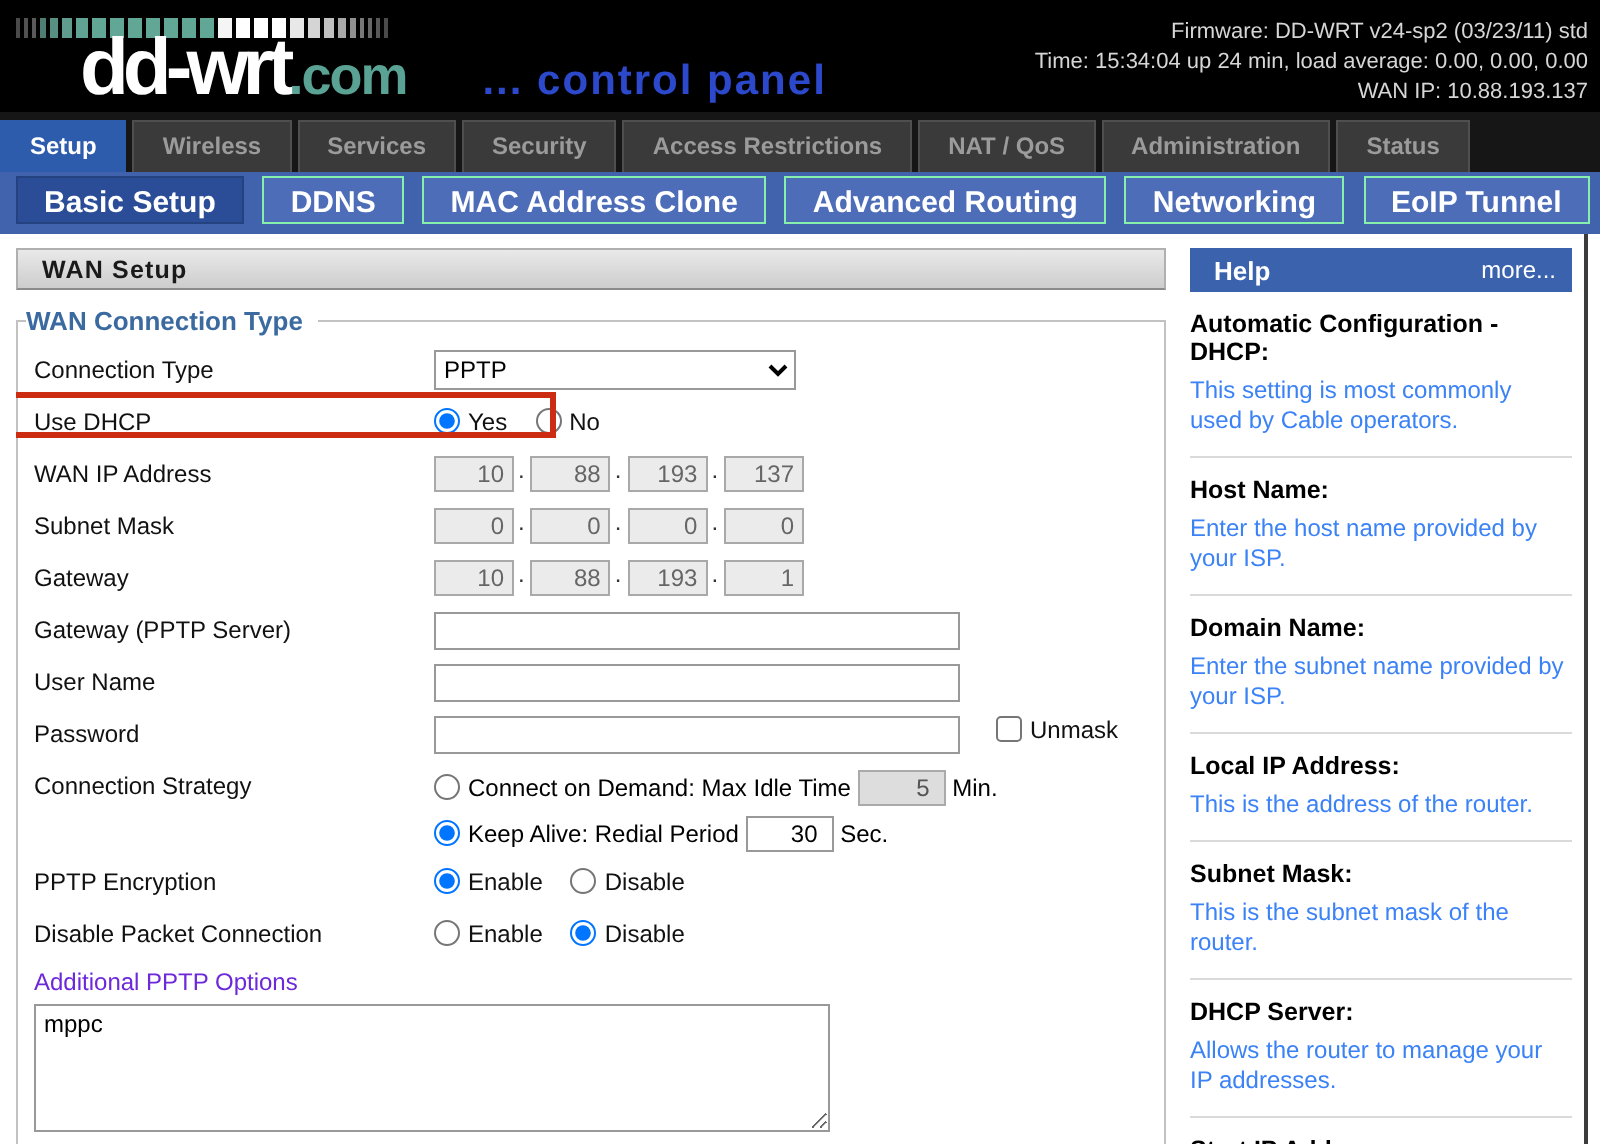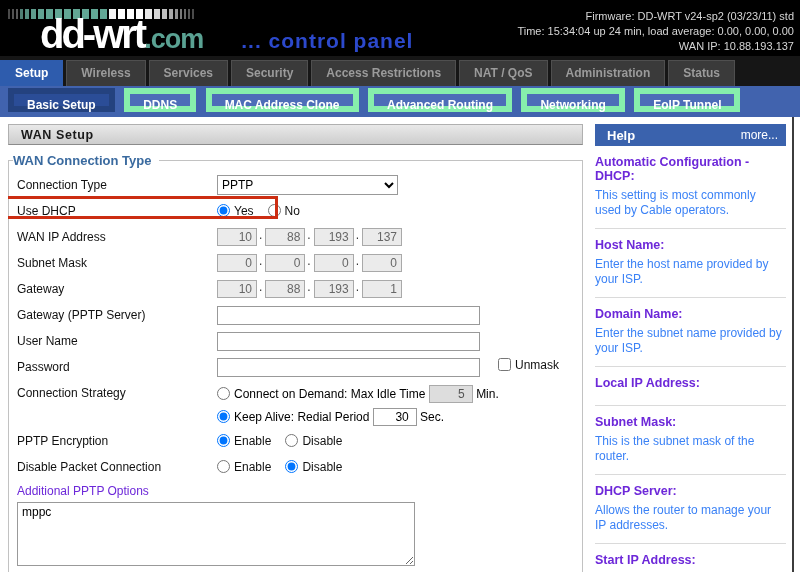--- a/index.html
+++ b/index.html
@@ -22,22 +22,22 @@
   .nav { position:relative; width:800px; height:30px; background:#161616;
          display:flex; align-items:flex-end; }
   .tab { height:26px; padding:5px 14px 0 14px; margin-right:3px; background:#3a3a3a;
          border:1px solid #4f4f4f; border-bottom:none; color:#9b9b9b;
          font-size:12px; font-weight:bold; cursor:pointer; }
   .tab.active { background:#2e5cad; border-color:#2e5cad; color:#fff; }
 
   
   .subnav { position:relative; width:800px; height:31px; background:#4163ae; padding:2px 0 0 8px; }
   .stab { display:inline-block; height:24px; padding:4px 13px 0 13px; margin-right:5px;
-          background:#4d6db8; border:6px solid #86efac; color:#fff;
-          font-size:12px; font-weight:bold; cursor:pointer; }
+          background:#4d6db8; border:1px solid #86efac; color:#fff;
+          font-size:15px; font-weight:bold; cursor:pointer; }
   .stab.active { background:#2b4d97; border-color:#24427f; }
 
   
   .main-col { position:absolute; left:8px; top:117px; width:575px; bottom:0; overflow:hidden; }
   .help-col { position:absolute; left:595px; top:117px; width:199px; bottom:0;
               border-right:2px solid #3c3c3c; overflow:hidden; padding-right:6px; }
 
   
   .secbar { margin-top:7px; height:21px; background:linear-gradient(#e9e9e9,#cdcdcd);
             border:1px solid #b0b0b0; border-bottom-color:#8b8b8b;
@@ -75,21 +75,21 @@
                   font-family:"Liberation Sans", sans-serif; padding:2px 4px; resize:both; }
 
   
   .help-hdr { margin-top:7px; height:22px; background:#3a62ad; color:#fff;
               display:flex; align-items:center; justify-content:space-between;
               padding:0 8px 0 12px; }
   .help-hdr .t { font-size:13px; font-weight:bold; }
   .help-hdr .m { font-size:12px; cursor:pointer; }
   .help-sec { padding:9px 2px 10px 0; border-bottom:1px solid #dadada; }
   .help-sec:last-child { border-bottom:none; }
-  .help-sec h4 { font-size:12.5px; color:#6d28d9; margin-bottom:5px; }
+  .help-sec h4 { font-size:12.5px; color:#000000; margin-bottom:5px; }
   .help-sec p { font-size:12px; color:#3b82f6; line-height:15px; }
 </style>
 </head>
 <body>
 
 <div id="page">
 
   <div class="hdr">
     <div class="meter" id="meter">
         <span style="width: 2px; background: rgb(74, 74, 74);"></span>
@@ -295,20 +295,21 @@
     <div class="help-sec">
       <h4>Host Name:</h4>
       <p>Enter the host name provided by your ISP.</p>
     </div>
     <div class="help-sec">
       <h4>Domain Name:</h4>
       <p>Enter the subnet name provided by your ISP.</p>
     </div>
     <div class="help-sec">
       <h4>Local IP Address:</h4>
+      <p>This is the address of the router.</p>
     </div>
     <div class="help-sec">
       <h4>Subnet Mask:</h4>
       <p>This is the subnet mask of the router.</p>
     </div>
     <div class="help-sec">
       <h4>DHCP Server:</h4>
       <p>Allows the router to manage your IP addresses.</p>
     </div>
     <div class="help-sec">

